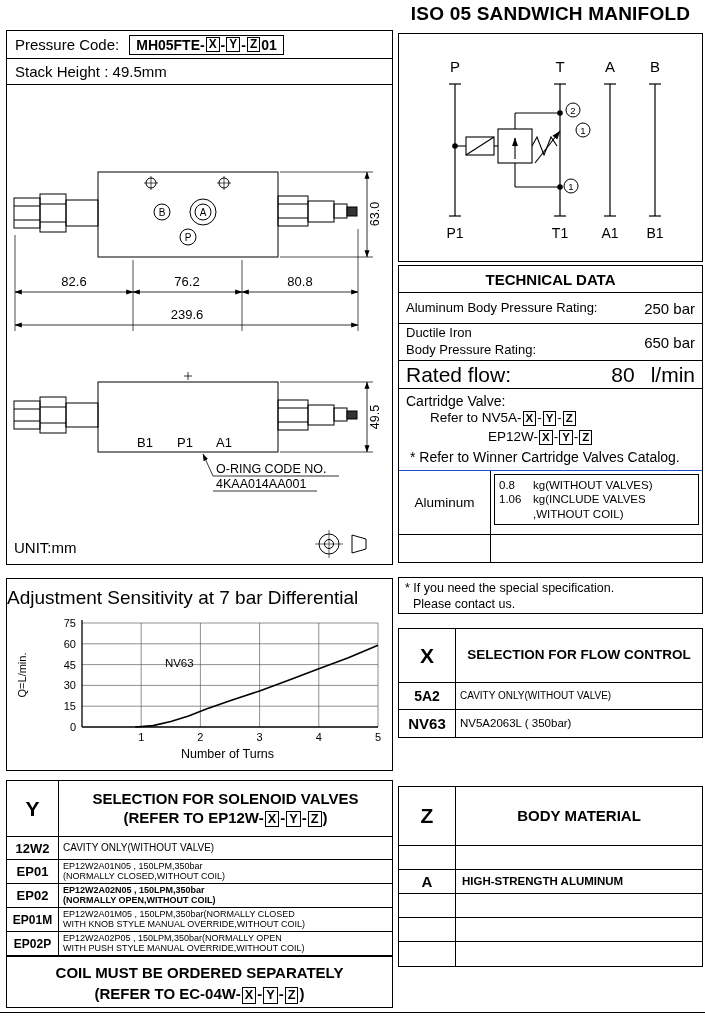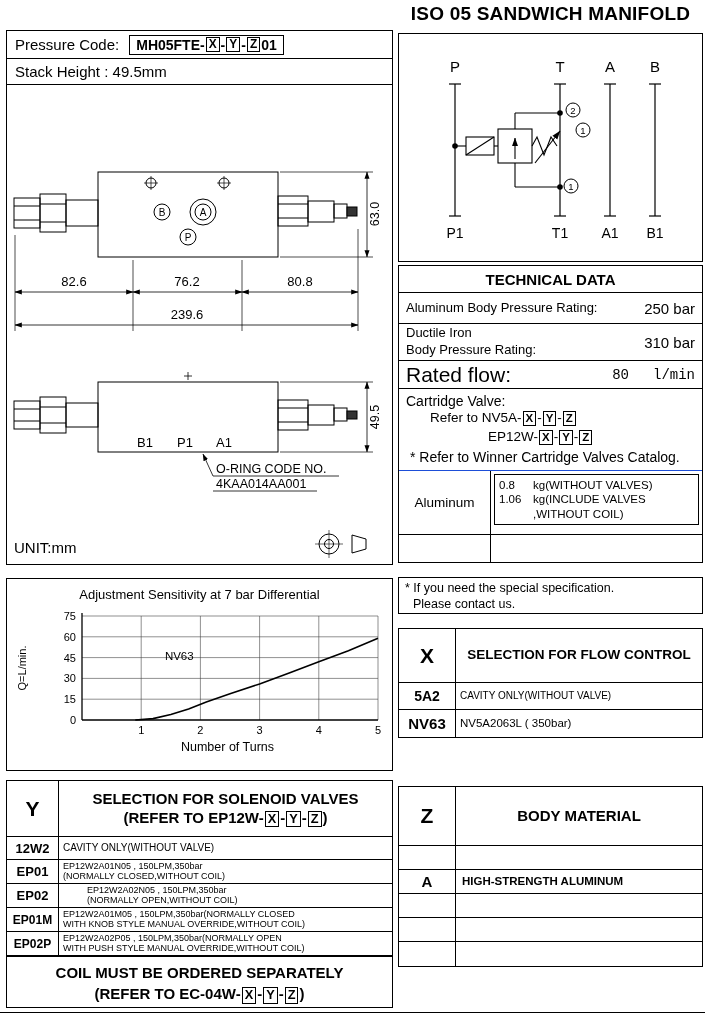--- a/index.html
+++ b/index.html
@@ -18,21 +18,21 @@
   .ord-label { font-size:15px; }
   .code-cell { border:1px solid #000; margin-left:10px; padding:1px 6px; font-weight:bold; font-size:14px; display:inline-flex; align-items:center; }
   .stack-row { height:25px; line-height:25px; padding-left:8px; font-size:15px; }
   .bx { display:inline-block; border:1px solid #000; padding:0 2px; margin:0 1px; font-weight:bold; font-size:0.85em; line-height:1.15; }
 
   
   .drawing-box { left:6px; top:84px; width:387px; height:481px; }
 
   
   .chart-box { left:6px; top:578px; width:387px; height:193px; }
-  .chart-title { text-align:center; font-size:13px; margin-top:8px; }
+  .chart-title { text-align:left; font-size:19px; margin-top:8px; }
   #chart-svg { display:block; margin:4px auto 0; }
   .chart-xlabel { text-align:center; font-size:12.5px; padding-left:56px; }
 
   
   .sel-header { display:flex; border-bottom:1px solid #000; }
   .sel-key { border-right:1px solid #000; display:flex; align-items:center; justify-content:center; font-weight:bold; font-size:21px; }
   .sel-title { flex:1; display:flex; flex-direction:column; align-items:center; justify-content:center; font-weight:bold; font-size:13.5px; text-align:center; line-height:1.25; }
   .sel-row { display:flex; border-bottom:1px solid #000; }
   .sel-code { border-right:1px solid #000; display:flex; align-items:center; justify-content:center; font-weight:bold; font-size:14px; }
   .sel-desc { flex:1; display:flex; flex-direction:column; justify-content:center; padding-left:4px; font-size:10px; line-height:1.08; }
@@ -50,21 +50,21 @@
   
   .schem-box { left:398px; top:33px; width:305px; height:229px; }
 
   
   .tech-box { left:398px; top:265px; width:305px; height:298px; }
   .tech-title { height:27px; border-bottom:1px solid #000; text-align:center; font-weight:bold; font-size:15px; padding-top:5px; }
   .tech-row { display:flex; justify-content:space-between; align-items:center; padding:0 7px; border-bottom:1px solid #000; }
   .tl13 { font-size:13px; line-height:1.3; }
   .tl15 { font-size:21px; }
   .tv15 { font-size:15px; white-space:nowrap; }
-  .flowval { font-size:14px; display:flex; gap:24px;font-family:Liberation Mono, monospace; }
+  .flowval { font-size:21px; display:flex; gap:16px; }
   .cart { border-bottom:1px solid #1d4ed8; height:82px; padding:4px 0 0 7px; }
   .c1 { font-size:14px; }
   .c2 { font-size:13.5px; padding-left:24px; margin-top:1px; }
   .c3 { font-size:13.5px; padding-left:82px; margin-top:3px; }
   .c4 { font-size:14px; padding-left:4px; margin-top:4px; }
   .wrow { display:flex; border-bottom:1px solid #000; }
   .wmat { width:92px; border-right:1px solid #000; display:flex; align-items:center; justify-content:center; font-size:13.5px; }
   .wval { flex:1; padding:3px; }
   .wibox { border:1px solid #000; font-size:11.5px; line-height:1.25; padding:3px 4px; }
   .wv { display:inline-block; width:34px; }
@@ -278,23 +278,23 @@
           <div>CAVITY ONLY(WITHOUT VALVE)</div>
         </div>
     </div>
     <div class="sel-row" style="height:24px;">
       <div class="sel-code w52" style="font-size:13px;">EP01</div>
       <div class="sel-desc" style="font-size:9px;">
         <div>EP12W2A01N05 , 150LPM,350bar</div>
         <div>(NORMALLY CLOSED,WITHOUT COIL)</div>
       </div>
     </div>
-    <div class="sel-row" style="height:24px;gap:24px;">
+    <div class="sel-row" style="height:24px;">
       <div class="sel-code w52" style="font-size:13px;">EP02</div>
-      <div class="sel-desc" style="font-size:9px;">
+      <div class="sel-desc" style="font-size:9px;font-weight:bold;">
         <div>EP12W2A02N05 , 150LPM,350bar</div>
         <div>(NORMALLY OPEN,WITHOUT COIL)</div>
       </div>
     </div>
     <div class="sel-row" style="height:24px;">
       <div class="sel-code w52" style="font-size:12px;">EP01M</div>
       <div class="sel-desc" style="font-size:9px;">
         <div>EP12W2A01M05 , 150LPM,350bar(NORMALLY CLOSED</div>
         <div>WITH KNOB STYLE MANUAL OVERRIDE,WITHOUT COIL)</div>
       </div>
@@ -371,21 +371,21 @@
   </div>
 
   <div class="box tech-box">
     <div class="tech-title">TECHNICAL DATA</div>
     <div class="tech-row" style="height:31px;">
       <span class="tl13">Aluminum Body Pressure Rating:</span>
       <span class="tv15">250 bar</span>
     </div>
     <div class="tech-row" style="height:37px;">
       <span class="tl13"><span>Ductile Iron</span><br><span>Body Pressure Rating:</span></span>
-      <span class="tv15">310 bar</span>
+      <span class="tv15">650 bar</span>
     </div>
     <div class="tech-row" style="height:28px;">
       <span class="tl15">Rated flow:</span>
       <span class="flowval">
           <span>80</span>
           <span>l/min</span>
         </span>
     </div>
     <div class="cart">
       <div class="c1">Cartridge Valve:</div>

